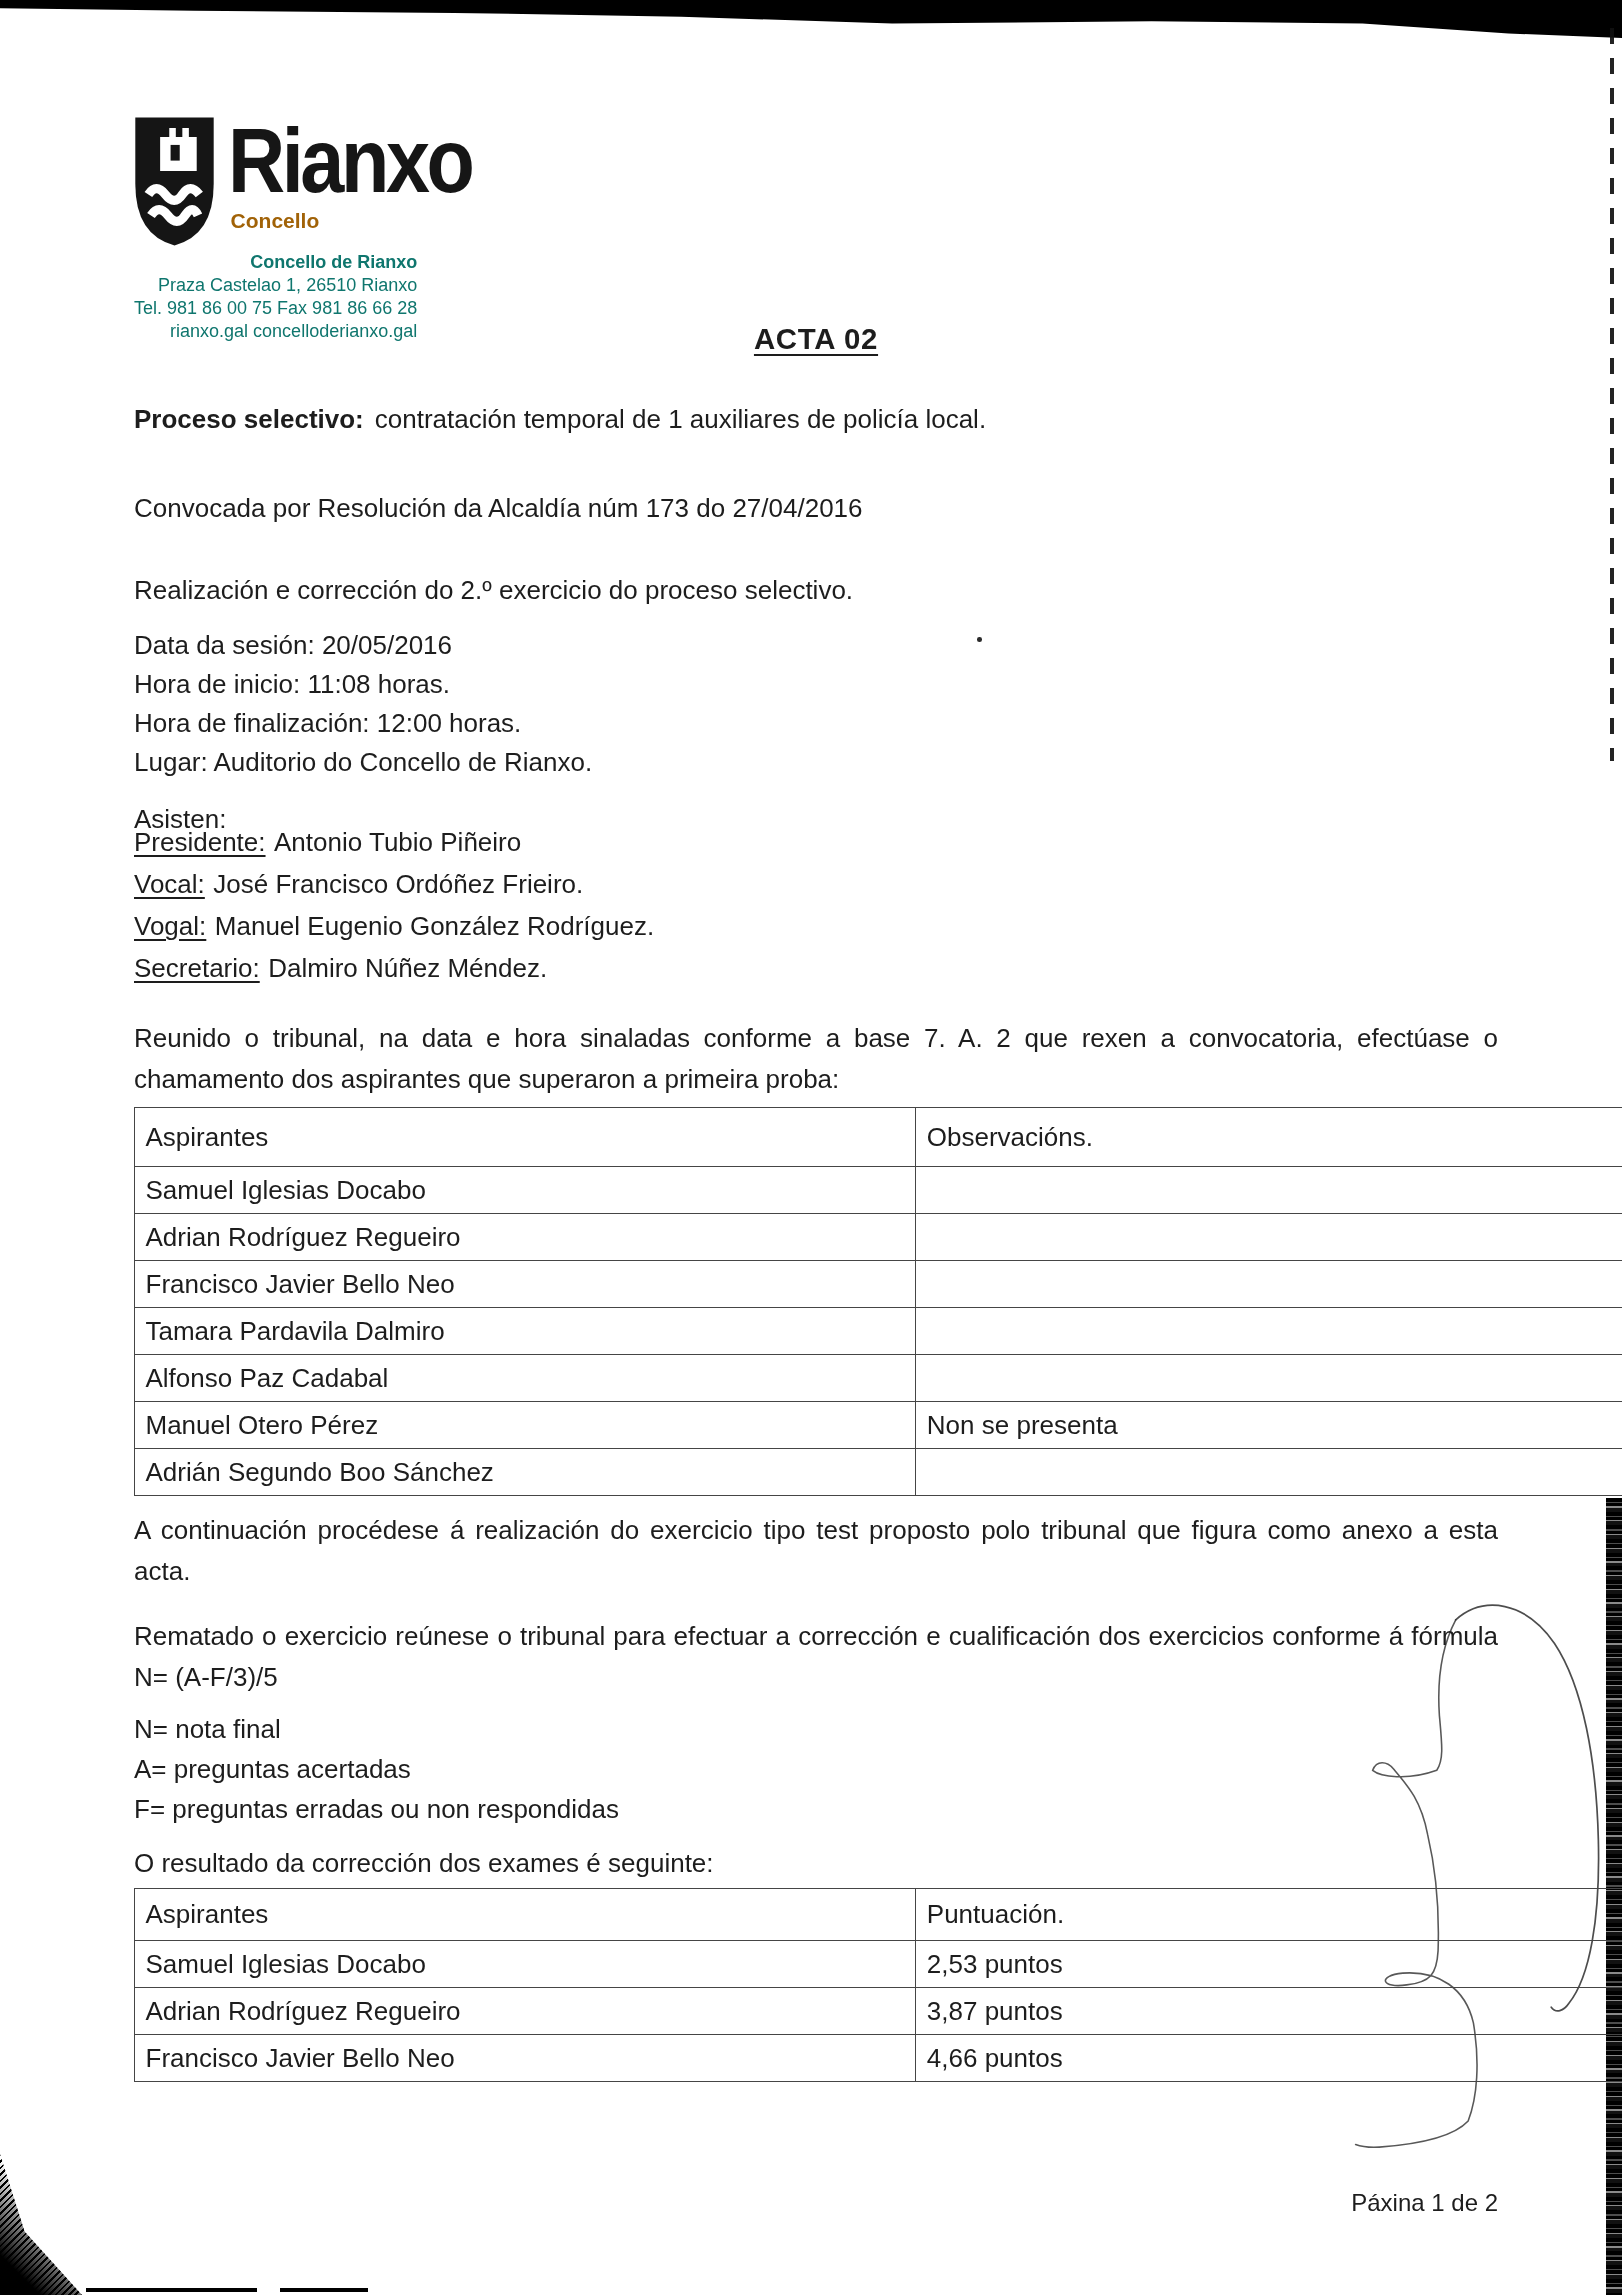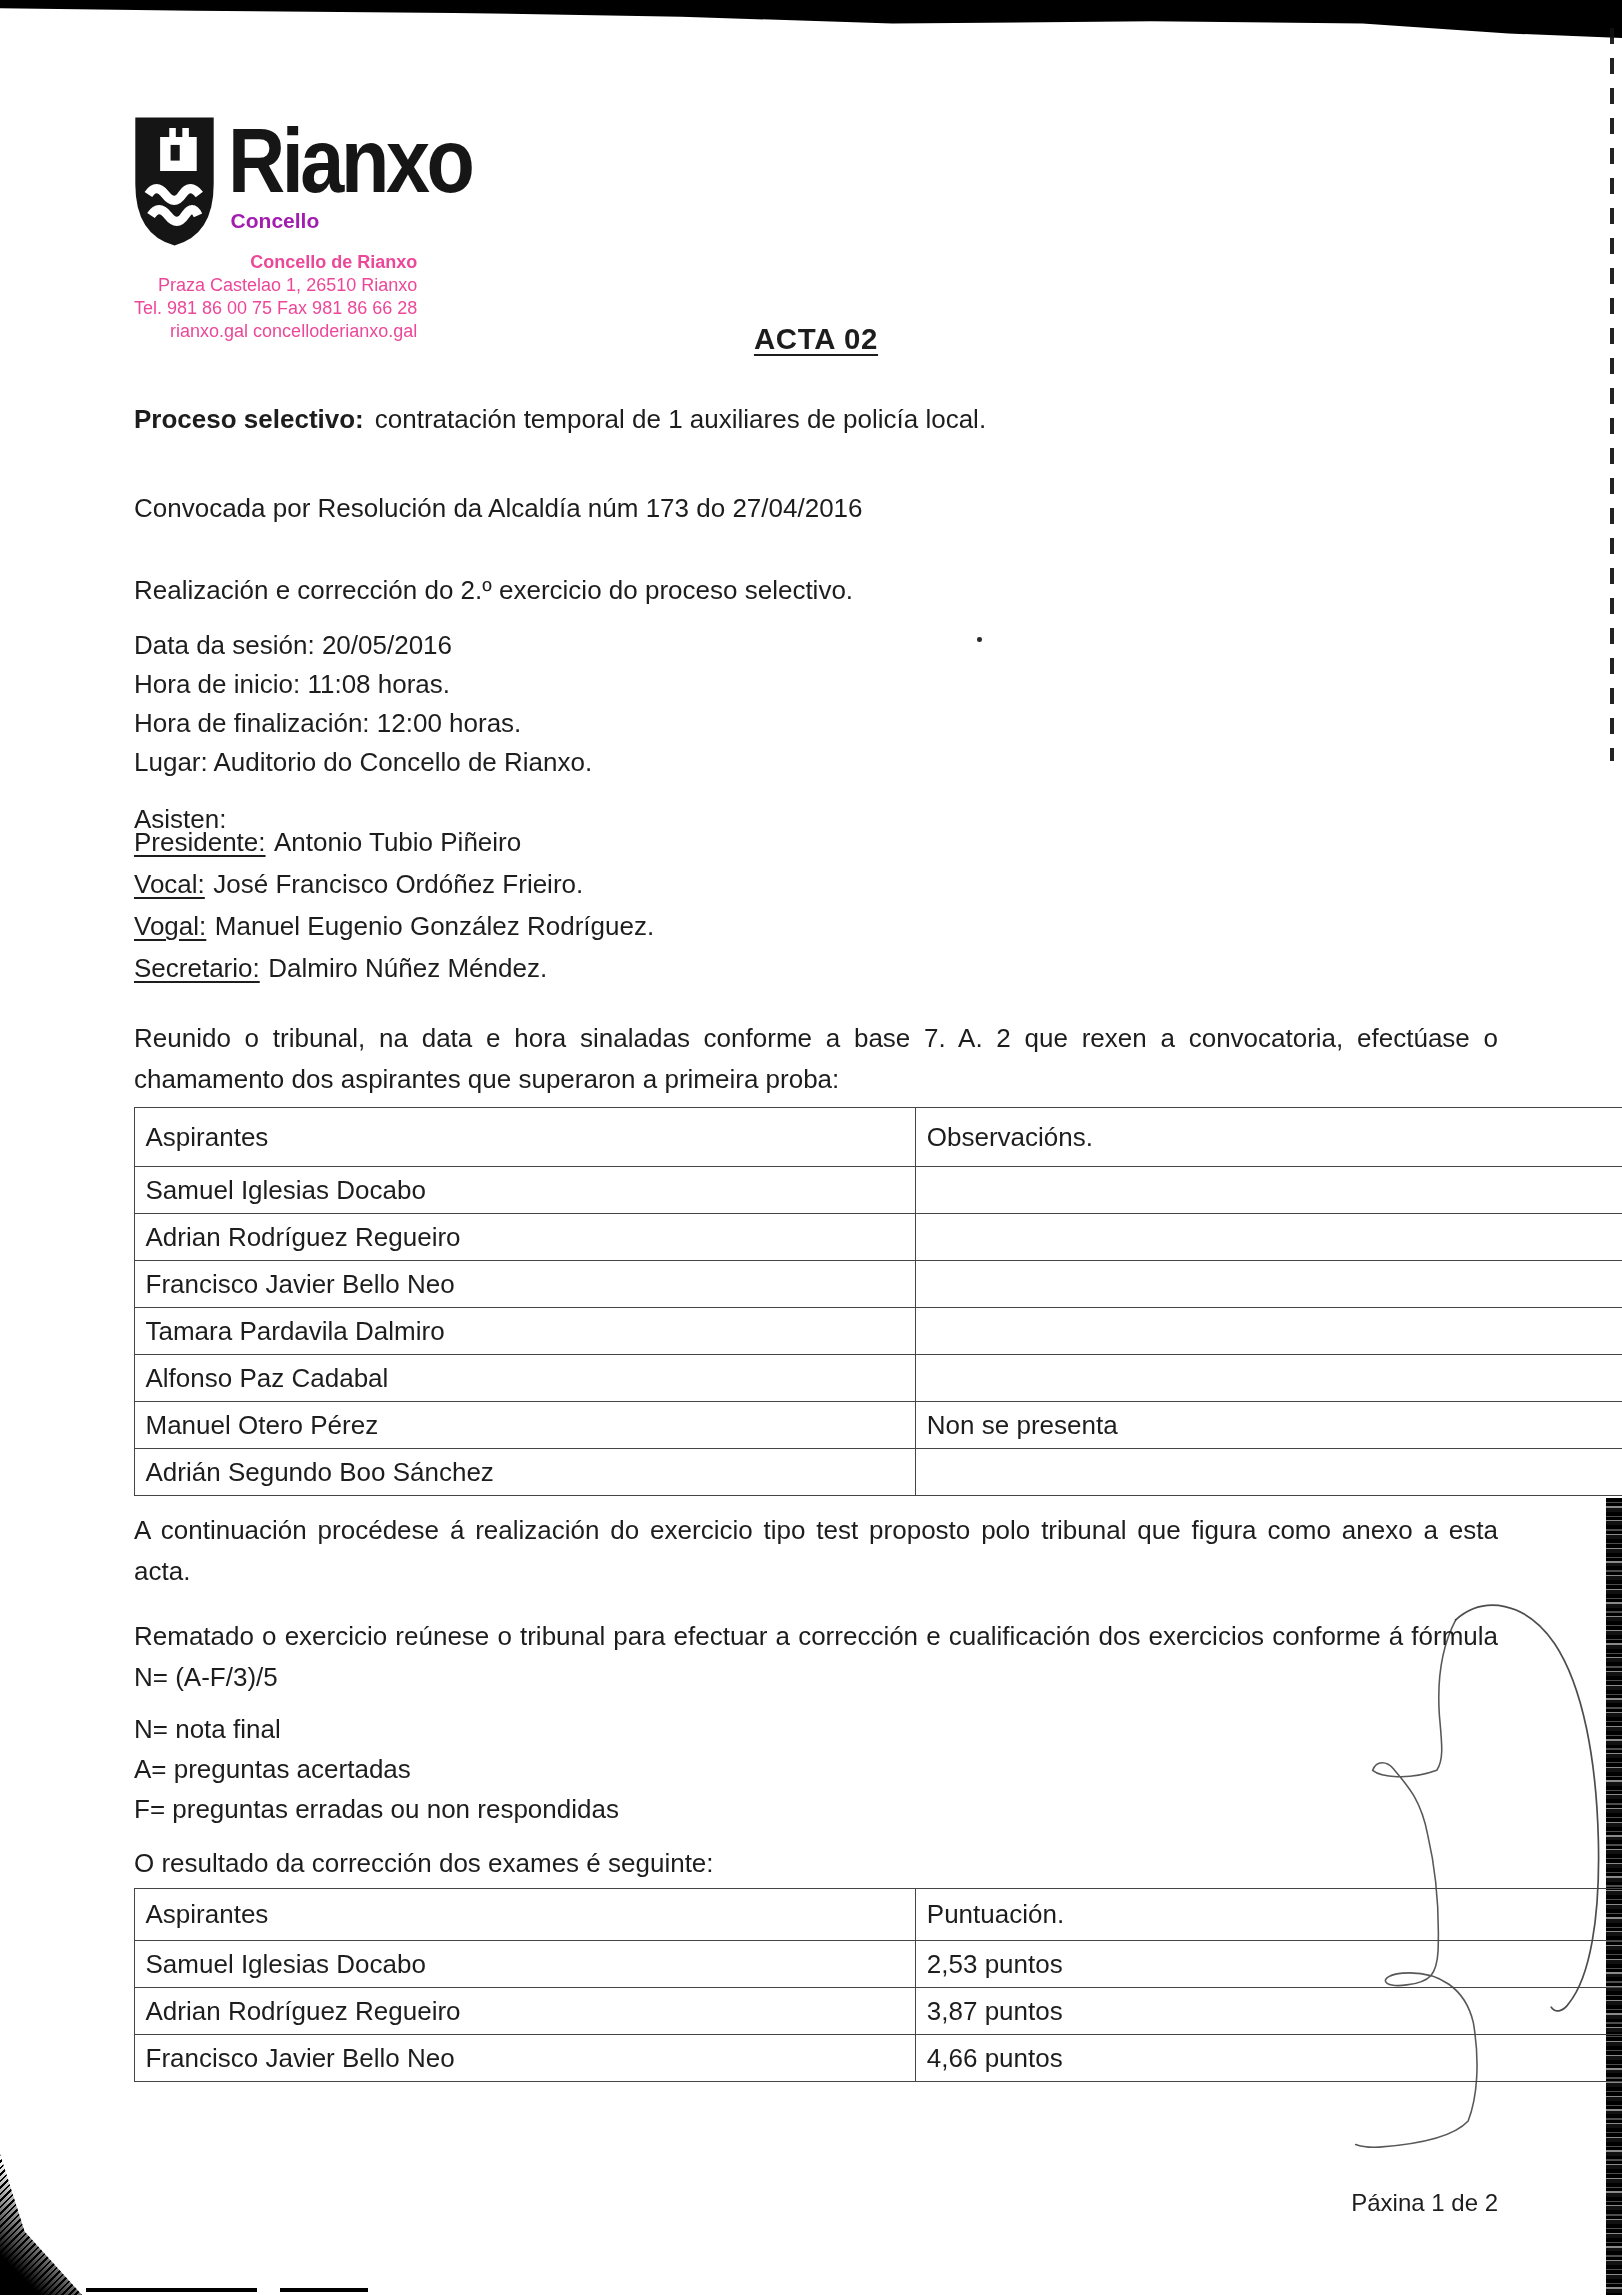--- a/index.html
+++ b/index.html
@@ -19,22 +19,22 @@
   
   .letterhead { top:116px; display:flex; justify-content:space-between; align-items:flex-start;flex-direction:column; }
   .logo { display:flex; gap:13px; }
   .shield { width:81px; height:131px; }
   .logo-text-col { padding-top:9.2px; }
   .logo-name {
     font-size:90px; font-weight:bold; line-height:0.82;
     letter-spacing:-3.9px; transform:scaleX(0.88); transform-origin:left;
     color:#161616;
   }
-  .logo-sub { font-size:21px; font-weight:bold; margin-top:10.5px; margin-left:2.6px; color:#a21caf; }
-  .address { text-align:right; font-size:18px; line-height:23px; padding-top:3.9px; color:#ec4899; }
+  .logo-sub { font-size:21px; font-weight:bold; margin-top:10.5px; margin-left:2.6px; color:#a16207; }
+  .address { text-align:right; font-size:18px; line-height:23px; padding-top:3.9px; color:#0f766e; }
   .address .addr-bold { font-weight:bold; }
 
   
   .doc-title {
     top:322px; text-align:center; font-size:29.4px; font-weight:bold;
     text-decoration:underline; text-underline-offset:4.6px; text-decoration-thickness:2px;
     letter-spacing:0.7px;
   }
 
   

